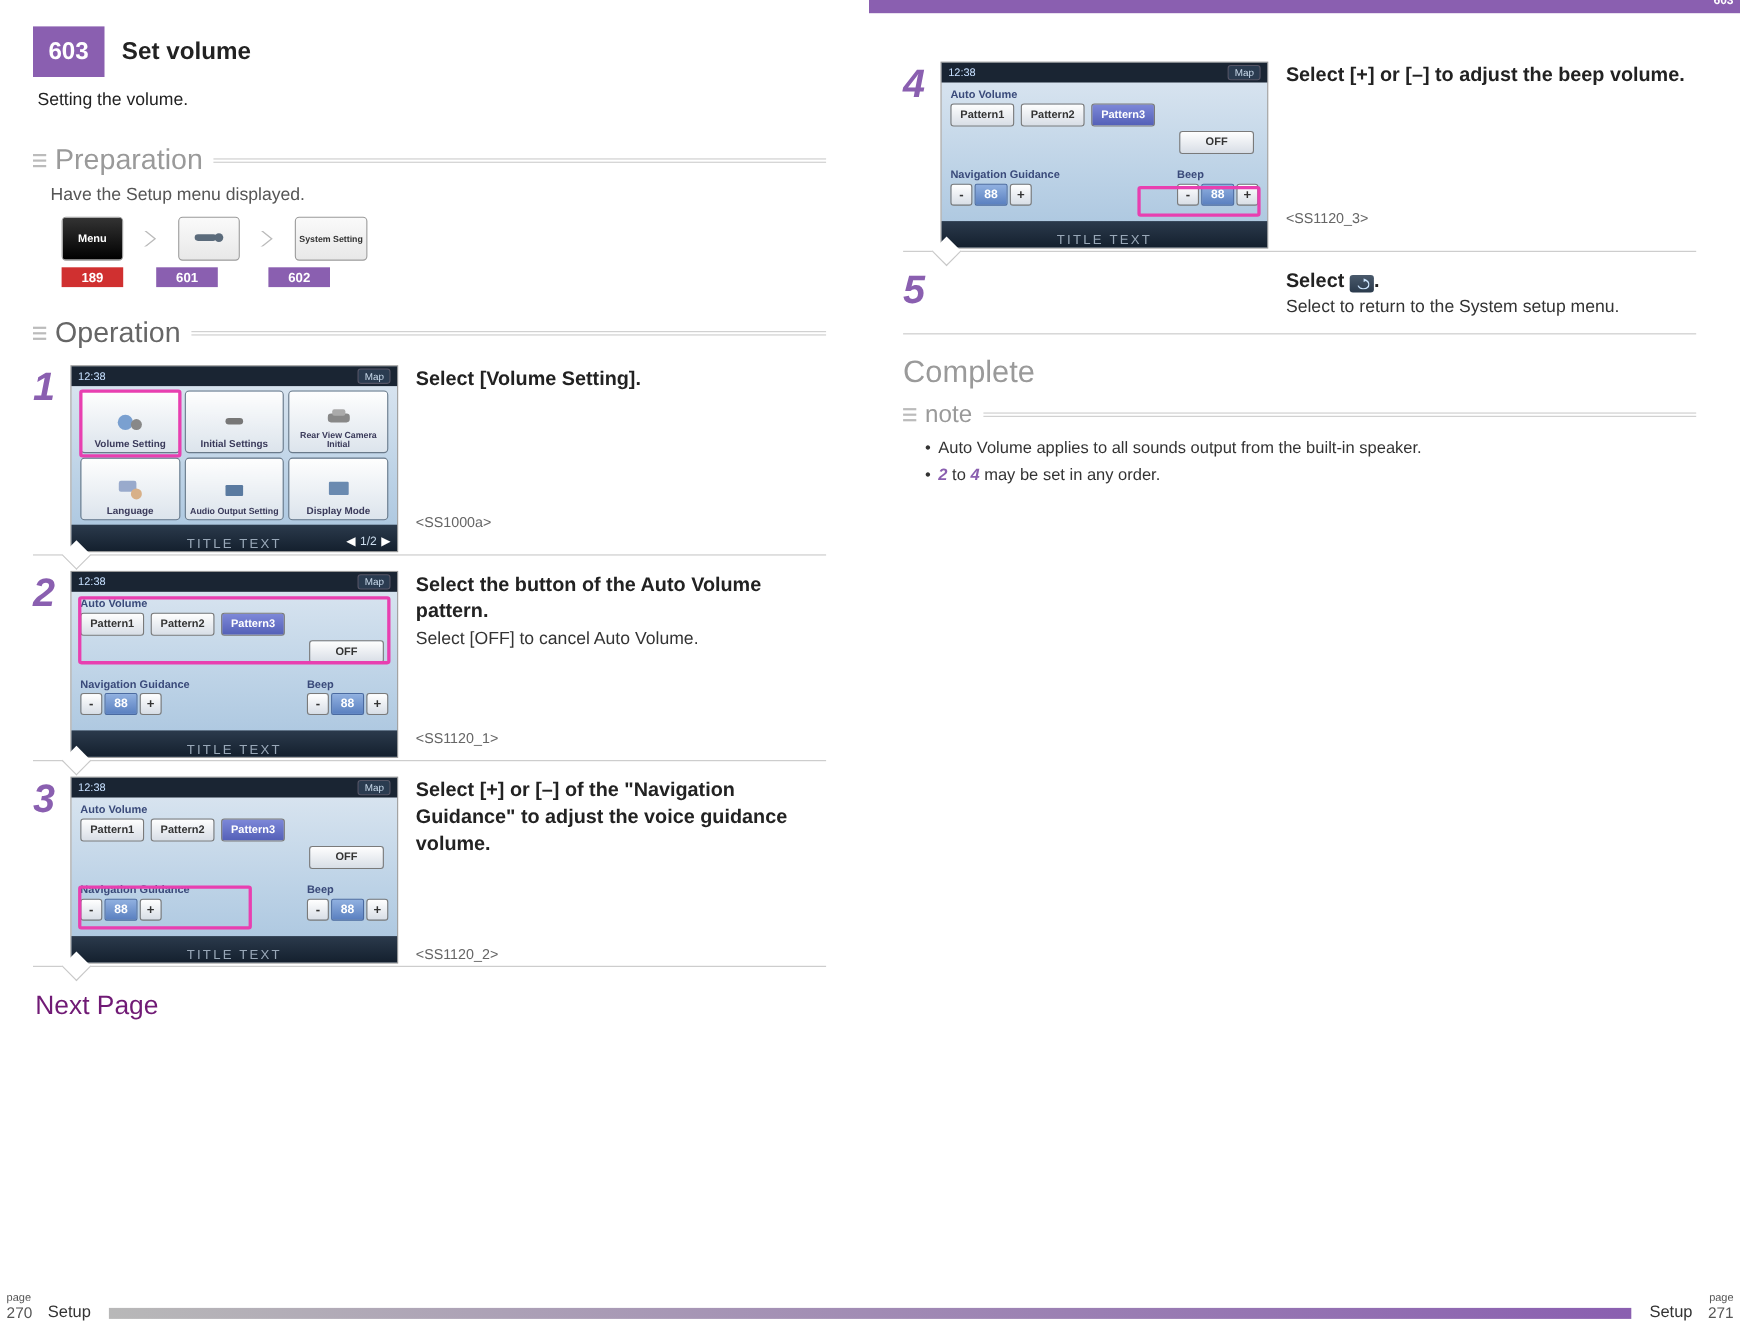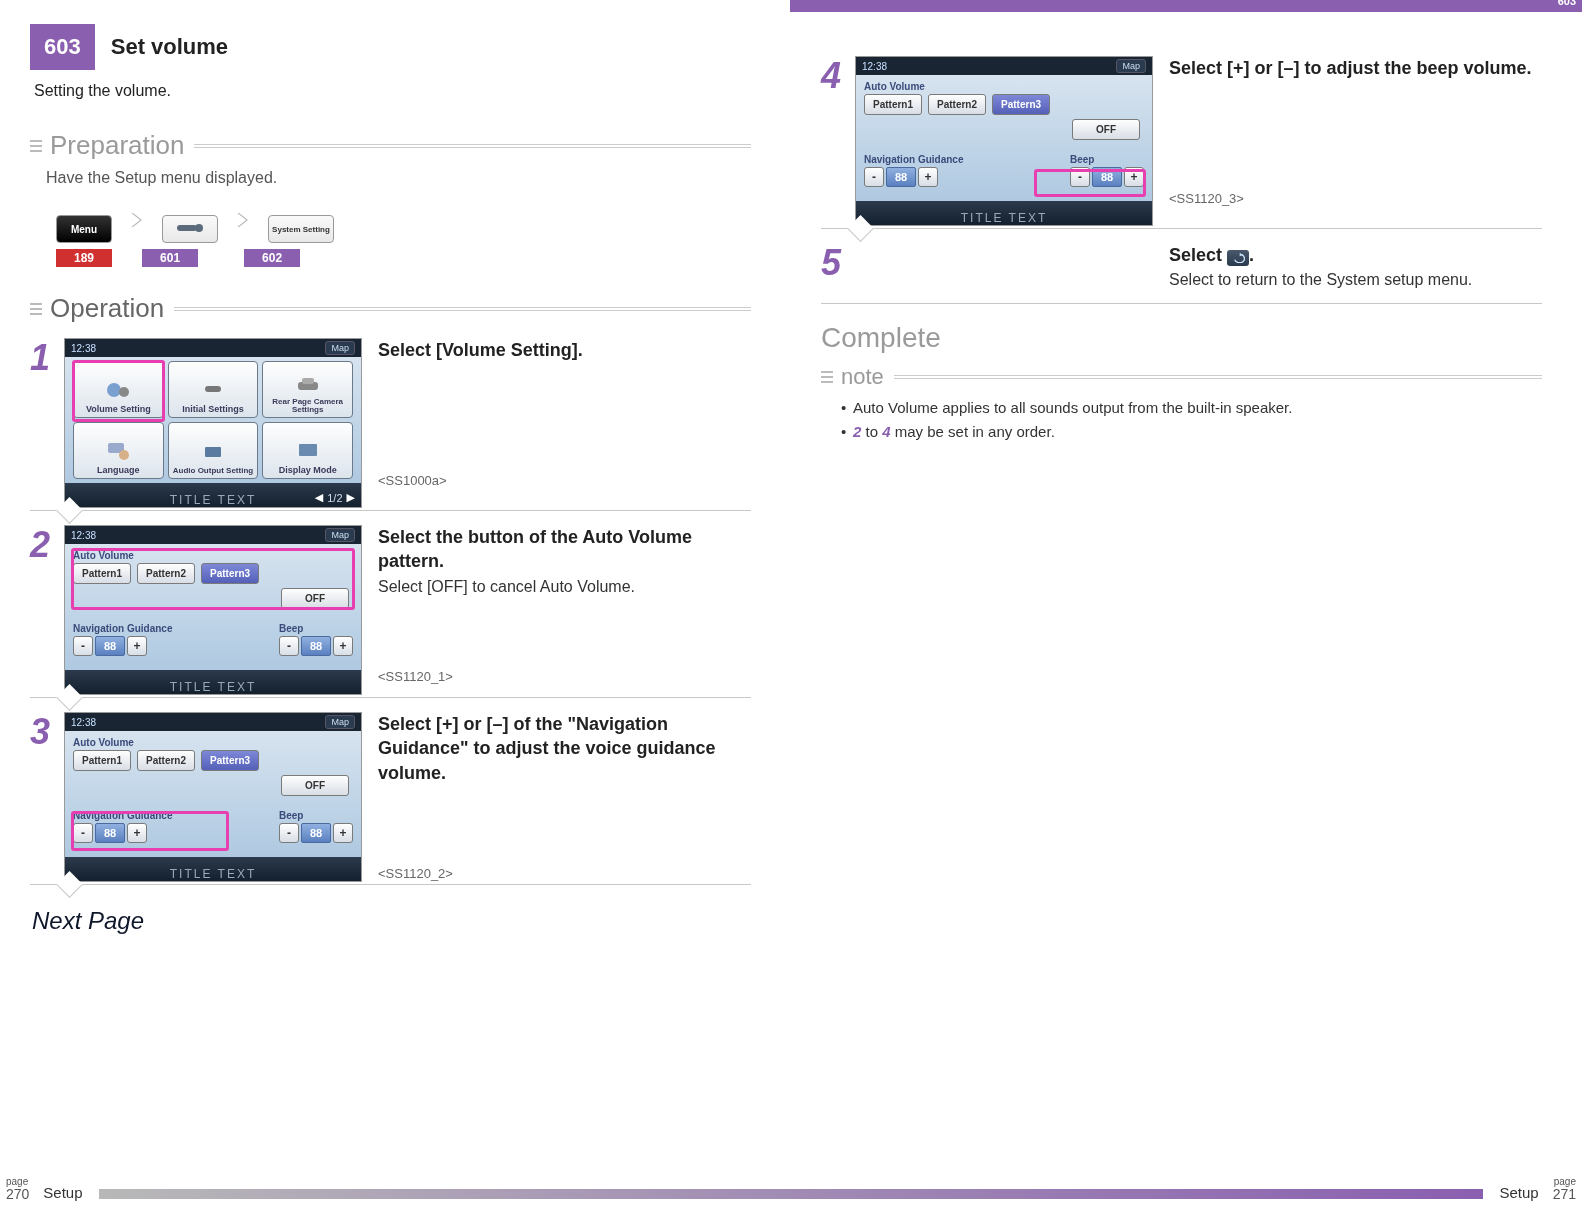--- a/index.html
+++ b/index.html
@@ -66,24 +66,24 @@
     height: 4px;
   }
   .ruled.small .label { font-size: 22px; }
 
   .prep-text { font-size: 16px; color: #555; margin: 2px 0 10px 16px; }
 
   
   .prep-row { display: flex; align-items: center; gap: 14px; margin-left: 26px; margin-bottom: 4px; }
   .prep-item { display: flex; flex-direction: column; align-items: center; }
   .prep-icon {
-    width: 56px; height: 28px; border: 1px solid #999; border-radius: 4px;
+    width: 56px; height: 40px; border: 1px solid #999; border-radius: 4px;
     background: linear-gradient(#fafafa, #e8e8e8);
     display: flex; align-items: center; justify-content: center;
-    font-size: 11px; color: #333; font-weight: bold; margin-top: 18px;
+    font-size: 11px; color: #333; font-weight: bold;
   }
   .prep-icon.menu { background: linear-gradient(#333, #000); color: #fff; font-size: 10px; }
   .arrow-c {
     width: 22px; height: 22px;
     display: flex; align-items: center; justify-content: center;
     color: #bbb;
   }
   .prep-tags { display: flex; gap: 30px; margin-left: 26px; margin-top: 6px; }
   .tag {
     color: #fff; font-size: 12px; font-weight: bold;
@@ -212,23 +212,22 @@
   }
   .stepper .sval {
     width: 30px; height: 20px;
     background: linear-gradient(#90b0e0, #5a80c0);
     border: 1px solid #4a6aa0; border-radius: 2px;
     color: #fff; font-size: 11px; font-weight: bold;
     display: flex; align-items: center; justify-content: center;
   }
 
   .nextpage {
-    font-size: 24px; color: #0f172a; font-weight: 300;
+    font-size: 24px; color: #701a75; font-weight: 300;
     margin: 22px 0 0 2px;
-    font-style: italic;
   }
 
   .complete {
     font-size: 28px; color: #9a9a9a; font-weight: 300;
     margin: 18px 0 10px 0;
   }
 
   .note-list { margin: 8px 0 0 20px; font-size: 15px; color: #333; }
   .note-list li { margin: 3px 0; list-style: none; position: relative; padding-left: 12px; line-height: 1.35; }
   .note-list li::before { content: "•"; position: absolute; left: 0; color: #333; }
@@ -348,21 +347,21 @@
                 <svg class="ico" viewBox="0 0 28 24">
                   <rect x="6" y="8" width="16" height="6" rx="3" fill="#777"></rect>
                 </svg>
                 <span>Initial Settings</span>
               </div>
             <div class="sbtn">
                 <svg class="ico" viewBox="0 0 28 24">
                   <rect x="4" y="10" width="20" height="8" rx="3" fill="#888"></rect>
                   <rect x="8" y="6" width="12" height="6" rx="2" fill="#aaa"></rect>
                 </svg>
-                <span style="font-size:8px;text-align:center;line-height:1">Rear Page Camera Settings</span>
+                <span style="font-size:8px;text-align:center;line-height:1">Rear View Camera Initial</span>
               </div>
             <div class="sbtn">
                 <svg class="ico" viewBox="0 0 28 24">
                   <rect x="4" y="4" width="16" height="10" rx="2" fill="#9ac"></rect>
                   <circle cx="20" cy="16" r="5" fill="#d8b088"></circle>
                 </svg>
                 <span>Language</span>
               </div>
             <div class="sbtn">
                 <svg class="ico" viewBox="0 0 28 24">

